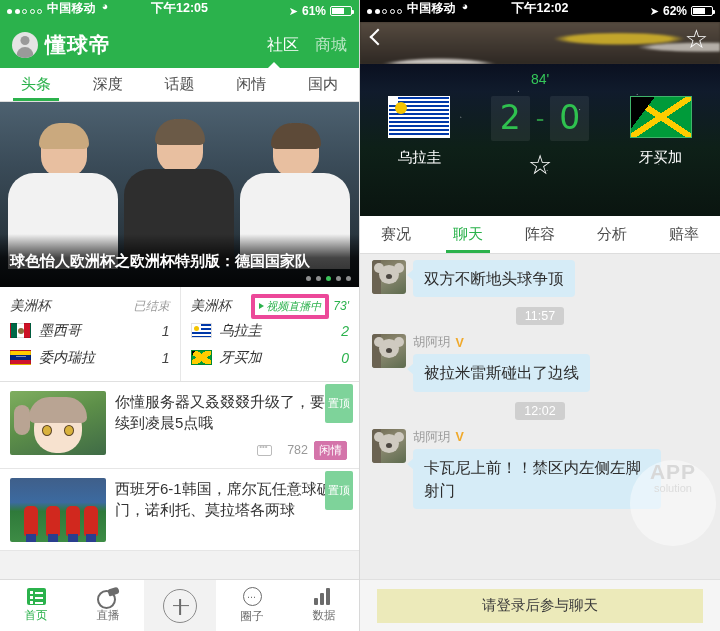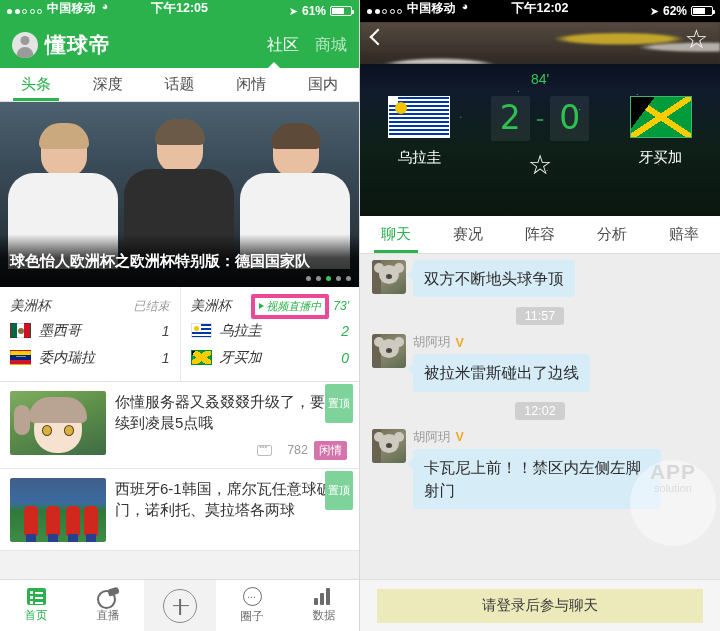--- a/index.html
+++ b/index.html
@@ -477,22 +477,22 @@
         <div class="sb-team">
           <span class="sb-flag f-jam">
               <i></i>
             </span>
           <span class="sb-tname">牙买加</span>
         </div>
       </div>
     </div>
 
     <div class="mtabs">
+      <div class="mtab">赛况</div>
       <div class="mtab active">聊天</div>
-      <div class="mtab">赛况</div>
       <div class="mtab">阵容</div>
       <div class="mtab">分析</div>
       <div class="mtab">赔率</div>
     </div>
 
     <div class="chat">
 
       <div class="chat-row">
         <span class="chat-av">
           <span class="koala-tree"></span>

